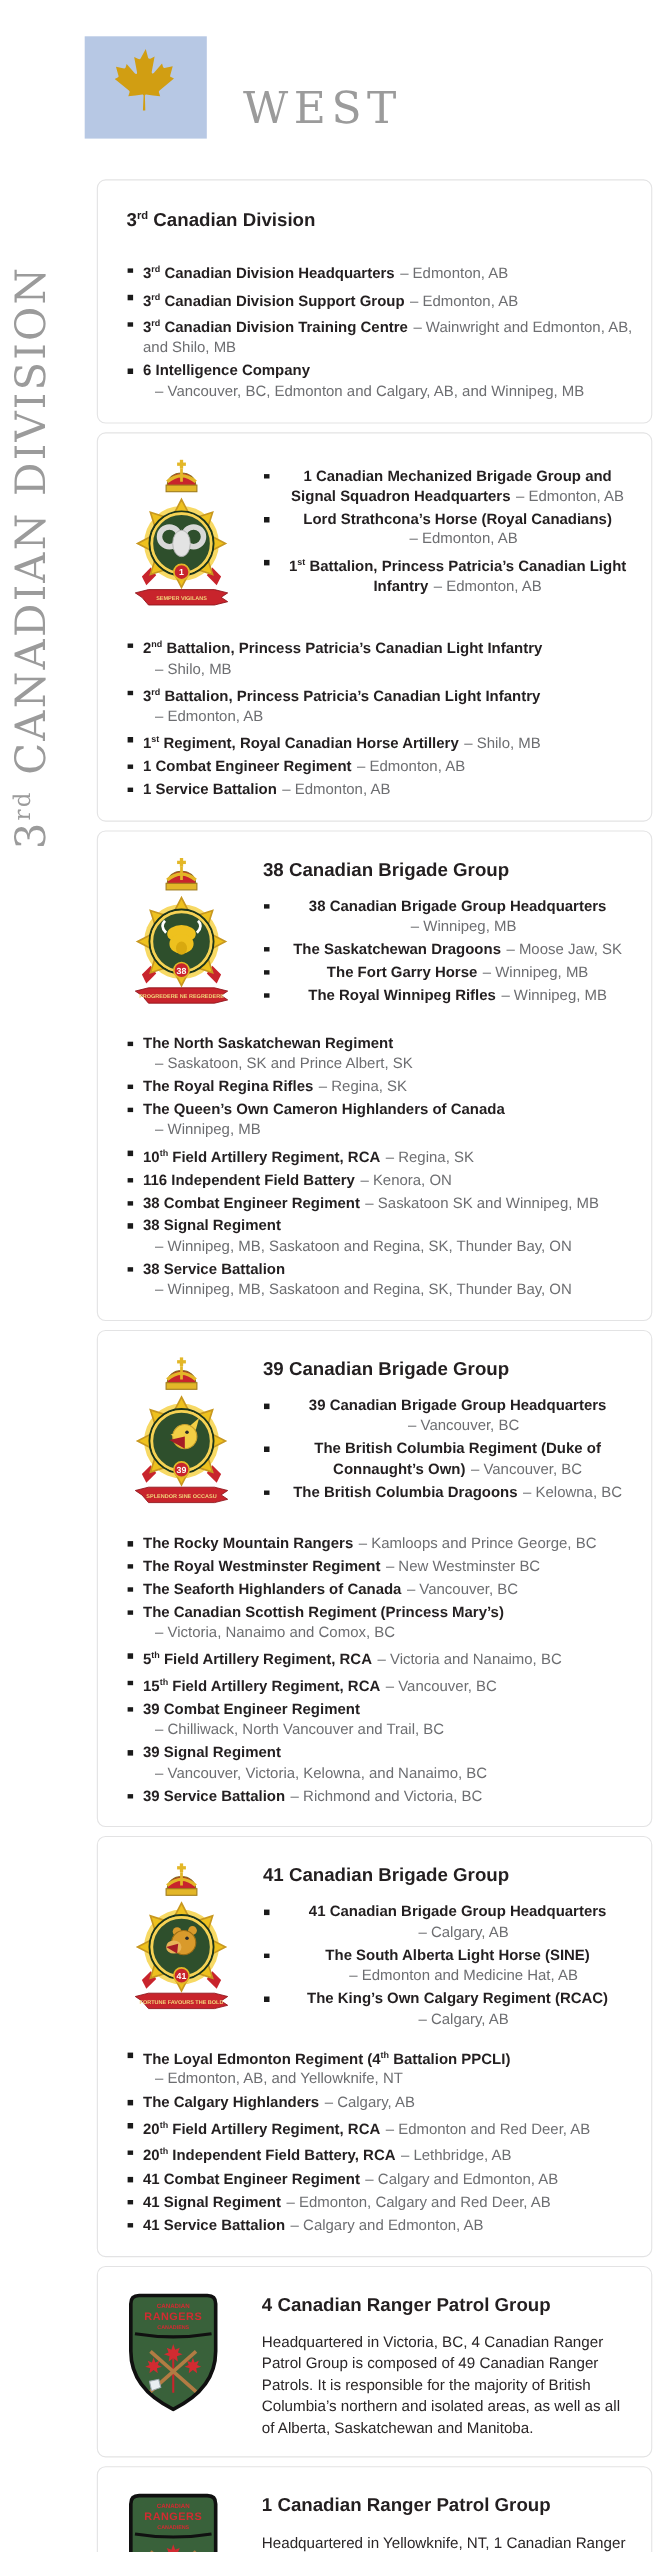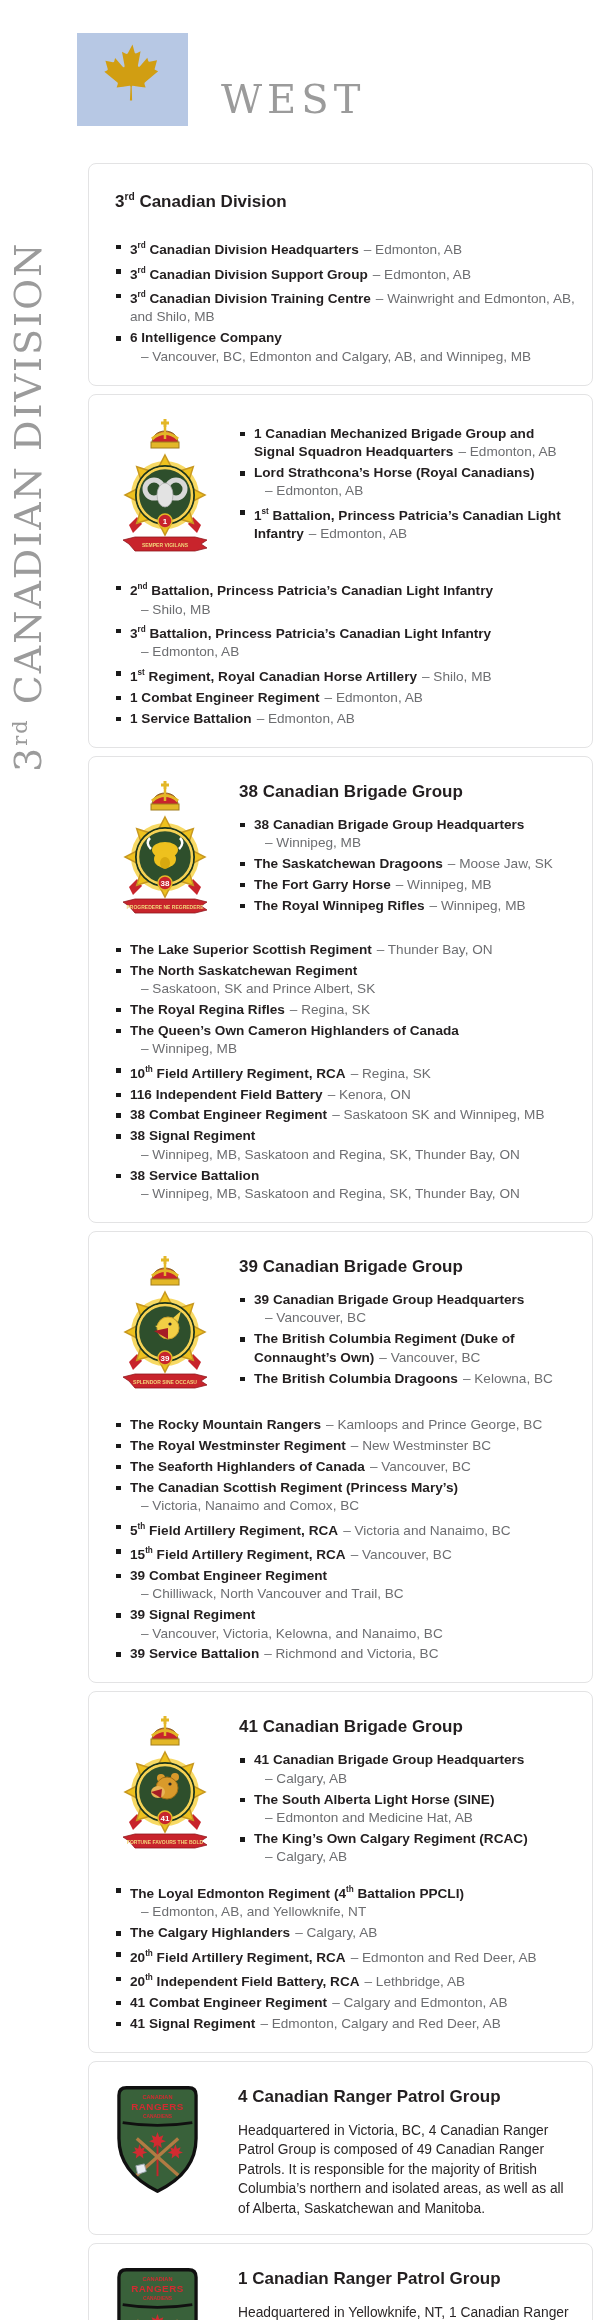--- a/index.html
+++ b/index.html
@@ -18,21 +18,21 @@
   .box{box-sizing:border-box;background:#fff;border:1px solid #e3e3e4;border-radius:8px;
        padding:20px 14px 16px 26px;margin-bottom:8px;}
   .box-row{display:flex;align-items:flex-start;}
   .crest{flex:0 0 100px;margin-right:24px;margin-top:2px;}
   .crest.badge{flex:0 0 85px;margin-right:38px;}
   .crest svg{display:block;}
   .box-head{flex:1;min-width:0;}
   .box-title{margin:4px 0 14px 0;font-size:17px;line-height:21px;font-weight:700;color:#231f20;}
   .box-title sup{font-size:60%;}
   ul.items{list-style:none;margin:0;padding:0;font-size:13.6px;line-height:18.4px;}
-  .box-head ul.items{margin-top:10px;}
+  .box-head ul.items{margin-top:10px;text-align:center;}
   ul.items.full{margin-top:12px;}
   .item{position:relative;padding-left:15px;margin-bottom:2.5px;}
   .item::before{content:"";position:absolute;left:1px;top:7px;width:4.5px;height:4.5px;background:#1a1a1a;}
   .name{font-weight:700;color:#231f20;}
   .name sup{font-size:60%;}
   .loc{color:#6d6e71;}
   .loc:not(.block){margin-left:5px;}
   .loc.block{display:block;margin-left:11px;}
   .para{margin:2px 0 0 0;font-size:13.8px;line-height:19.5px;color:#2a2627;}
   .no-crest .box-title{margin-top:2px;}
@@ -158,21 +158,20 @@
   <li class="item"><span class="name">The Saskatchewan Dragoons</span><span class="loc">– Moose Jaw, SK</span></li>
 
   <li class="item"><span class="name">The Fort Garry Horse</span><span class="loc">– Winnipeg, MB</span></li>
 
   <li class="item"><span class="name">The Royal Winnipeg Rifles</span><span class="loc">– Winnipeg, MB</span></li>
 </ul>
 
       </div>
     </div>
     <ul class="items full">
-  <li class="item"><span class="name">The Lake Superior Scottish Regiment</span><span class="loc">– Thunder Bay, ON</span></li>
 
   <li class="item"><span class="name">The North Saskatchewan Regiment</span><span class="loc block">– Saskatoon, SK and Prince Albert, SK</span></li>
 
   <li class="item"><span class="name">The Royal Regina Rifles</span><span class="loc">– Regina, SK</span></li>
 
   <li class="item"><span class="name">The Queen’s Own Cameron Highlanders of Canada</span><span class="loc block">– Winnipeg, MB</span></li>
 
   <li class="item"><span class="name">10<sup>th</sup> Field Artillery Regiment, RCA</span><span class="loc">– Regina, SK</span></li>
 
 
@@ -296,20 +295,21 @@
   <li class="item"><span class="name">The Calgary Highlanders</span><span class="loc">– Calgary, AB</span></li>
 
   <li class="item"><span class="name">20<sup>th</sup> Field Artillery Regiment, RCA</span><span class="loc">– Edmonton and Red Deer, AB</span></li>
 
   <li class="item"><span class="name">20<sup>th</sup> Independent Field Battery, RCA</span><span class="loc">– Lethbridge, AB</span></li>
 
   <li class="item"><span class="name">41 Combat Engineer Regiment</span><span class="loc">– Calgary and Edmonton, AB</span></li>
 
   <li class="item"><span class="name">41 Signal Regiment</span><span class="loc">– Edmonton, Calgary and Red Deer, AB</span></li>
 
+  <li class="item"><span class="name">41 Service Battalion</span><span class="loc">– Calgary and Edmonton, AB</span></li>
 </ul>
   </section>
 
   <section class="box">
     <div class="box-row">
       <div class="crest badge">
           <svg viewBox="0 0 90 118" width="85" height="111">
             <path d="M12,4 h66 q8,0 8,8 v46 q0,36 -41,56 q-41,-20 -41,-56 v-46 q0,-8 8,-8 Z" fill="#39613a" stroke="#101010" stroke-width="3.5"></path>
             <path d="M8,41 Q45,47 82,41" stroke="#101010" stroke-width="3" fill="none"></path>
             <text x="45" y="16" text-anchor="middle" font-size="6" font-weight="bold" fill="#d22b31" font-family="Liberation Sans,sans-serif">CANADIAN</text>

